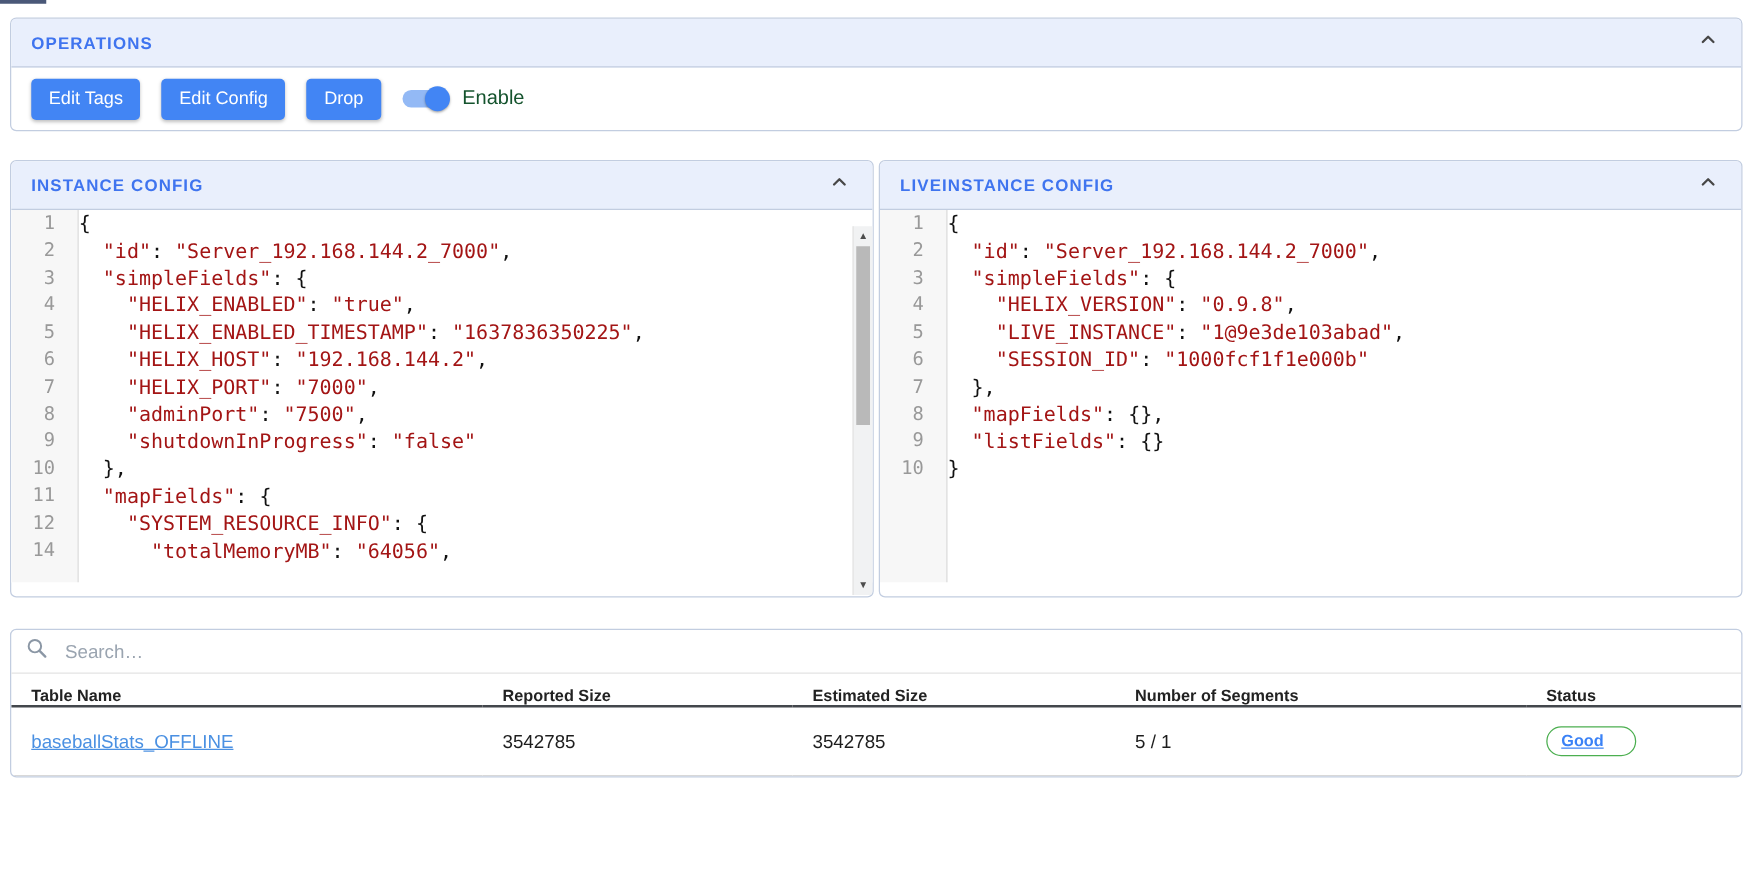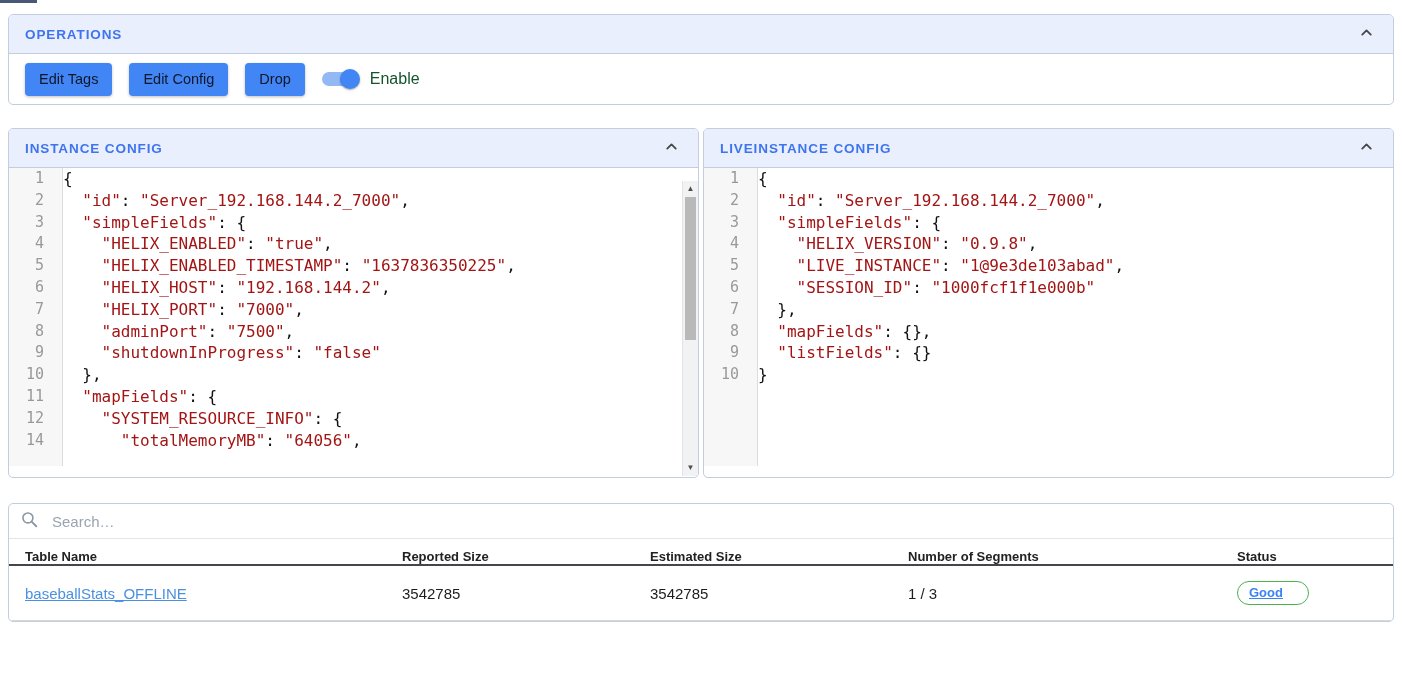--- a/index.html
+++ b/index.html
@@ -8,21 +8,21 @@
   .topmark { position:absolute; top:0; left:0; width:37px; height:3px; background:#4a5878; }
 
   .panel { background:#fff; border:1px solid #c2cde0; border-radius:5px; overflow:hidden; }
   .panel-header { height:39px; background:#e9effc; border-bottom:1px solid #c2cde0;
     display:flex; align-items:center; justify-content:space-between; padding:0 18px 0 16px; }
   .panel-title { color:#3f74ef; font-weight:bold; font-size:13.5px; letter-spacing:.9px; }
   .chev { display:flex; align-items:center; cursor:pointer; }
 
   
   .ops-body { height:50px; display:flex; align-items:center; padding:0 8px; }
-  .btn { background:#4285f4; color:#0f172a; border:none; border-radius:4px; height:33px;
+  .btn { background:#4285f4; color:#ffffff; border:none; border-radius:4px; height:33px;
     padding:0 14px; font-size:14.5px; font-family:inherit; margin-left:8px; margin-right:9px;
     box-shadow:0 1px 3px rgba(0,0,0,.25); cursor:pointer; }
   .switch { position:relative; width:40px; height:22px; margin:0 10px 0 6px; cursor:pointer; flex:0 0 auto; }
   .switch .track { position:absolute; left:2px; right:4px; top:4px; height:14px; border-radius:7px; background:#93b9f5; }
   .switch .thumb { position:absolute; right:0; top:1px; width:20px; height:20px; border-radius:50%;
     background:#4285f4; box-shadow:0 1px 2px rgba(0,0,0,.35); }
   .toggle-label { font-size:16px; color:#14532d; }
 
   
   .row { display:flex; gap:4px; margin-top:23px; }
@@ -241,19 +241,19 @@
           <th>Estimated Size</th>
           <th>Number of Segments</th>
           <th>Status</th>
         </tr>
       </thead>
       <tbody>
         <tr>
           <td><a class="tlink">baseballStats_OFFLINE</a></td>
           <td>3542785</td>
           <td>3542785</td>
-          <td>1 / 3</td>
+          <td>5 / 1</td>
           <td><span class="badge">Good</span></td>
         </tr>
       </tbody>
     </table>
   </section>
 </div>
 
 </body></html>

